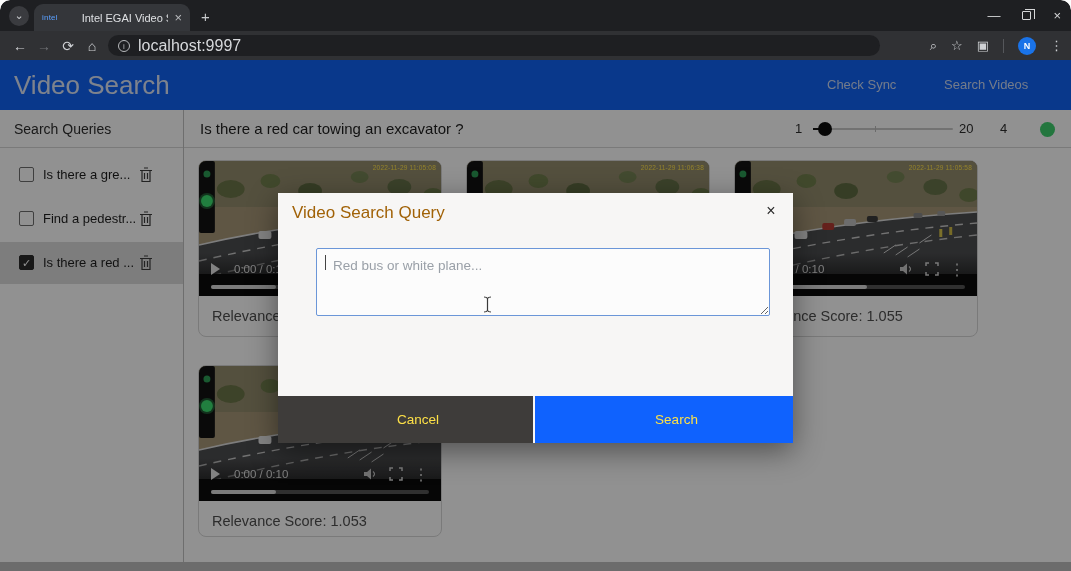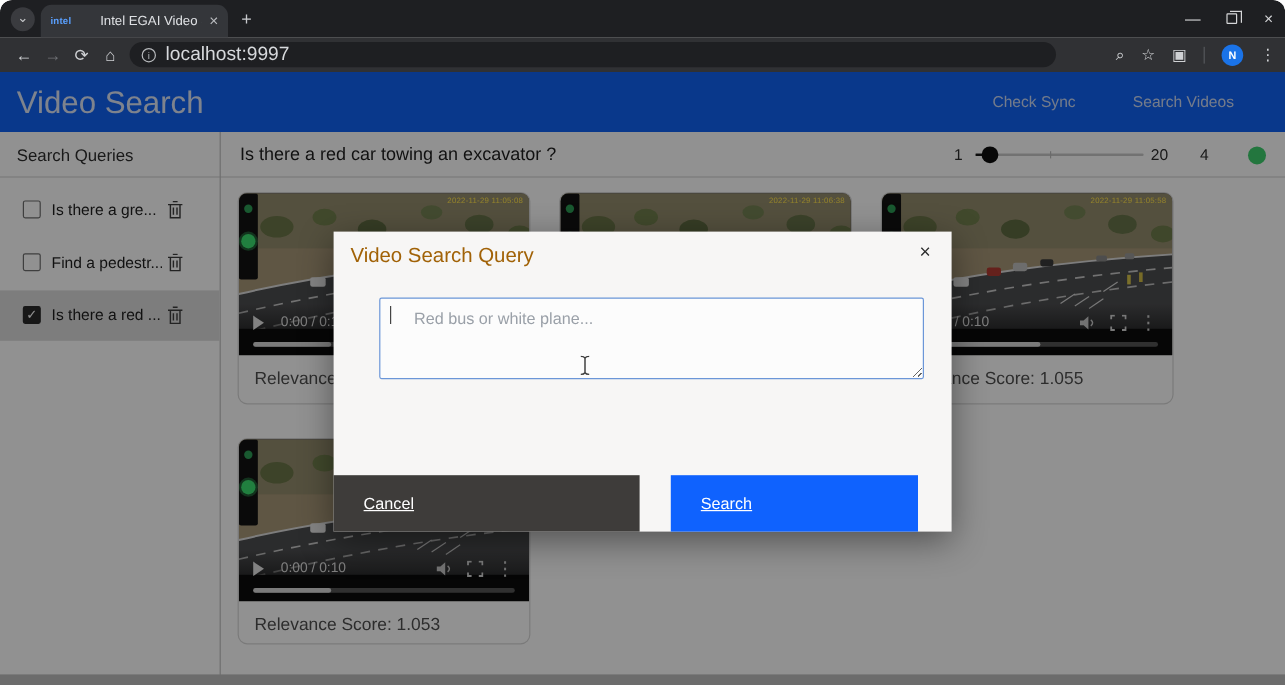--- a/index.html
+++ b/index.html
@@ -3,21 +3,21 @@
 <meta charset="utf-8">
 <style>
   * { margin:0; padding:0; box-sizing:border-box; }
   html,body { width:1071px; height:571px; background:#fdfdfd; font-family:"Liberation Sans", sans-serif; }
   .screen { position:relative; width:1071px; height:571px; overflow:hidden; border-radius:10px 10px 0 0; }
 
   
   .tabstrip { position:absolute; left:0; top:0; width:1071px; height:31px; background:#1e1f22; border-radius:10px 10px 0 0; }
   .tab-search-btn { position:absolute; left:9px; top:6px; width:20px; height:20px; border-radius:50%; background:#3a3b3f; color:#c8cacd; font-size:11px; text-align:center; line-height:18px; }
   .tab { position:absolute; left:34px; top:4px; width:156px; height:27px; background:#34363a; border-radius:9px 9px 0 0; display:flex; align-items:center; padding:0 8px; }
-  .tab-favicon { color:#5aa0ff; font-size:8px; font-weight:bold; margin-right:24px; letter-spacing:0.2px; }
+  .tab-favicon { color:#5aa0ff; font-size:8px; font-weight:normal; margin-right:24px; letter-spacing:0.2px; }
   .tab-title { color:#dfe1e4; font-size:11px; white-space:nowrap; overflow:hidden; flex:1; }
   .tab-close { color:#b9bbbe; font-size:13px; margin-left:6px; }
   .newtab-btn { position:absolute; left:201px; top:8px; color:#c8cacd; font-size:15px; }
   .win-controls { position:absolute; right:10px; top:0; height:31px; display:flex; align-items:center; gap:22px; color:#d6d7d9; }
   .win-min { font-size:13px; }
   .win-restore { width:9px; height:9px; border:1px solid #d6d7d9; border-radius:1px; position:relative; }
   .win-restore::before { content:""; position:absolute; left:2px; top:-3px; width:9px; height:9px; border-top:1px solid #d6d7d9; border-right:1px solid #d6d7d9; }
   .win-close { font-size:13px; }
 
   .toolbar { position:absolute; left:0; top:31px; width:1071px; height:29px; background:#303134; display:flex; align-items:center; }
@@ -75,26 +75,26 @@
   .vbar-fill { height:4px; border-radius:2px; background:#d9d9d9; }
   .score { height:41px; line-height:41px; padding-left:13px; font-size:14.5px; color:#4f4f4f; white-space:nowrap; }
 
   .bottom-strip { position:absolute; left:0; top:502px; width:1071px; height:9px; background:#bfbfbf; }
 
   
   .backdrop { position:absolute; inset:0; background:rgba(0,0,0,0.43); z-index:40; }
   .modal { position:absolute; left:278px; top:133px; width:515px; height:250px; background:#f7f6f5; box-shadow:0 8px 28px rgba(0,0,0,0.45); z-index:50; }
   .modal-title { position:absolute; left:14px; top:10px; font-size:17px; color:#a16207; }
   .modal-close { position:absolute; right:10px; top:6px; width:24px; height:24px; background:none; border:none; font-size:16px; color:#2b2b2b; }
-  .modal-textarea { position:absolute; left:38px; top:55px; width:454px; height:68px; border:1.5px solid #6b96d8; border-radius:2px; background:#fcfcfc; padding:9px 28px; font-family:inherit; font-size:13.5px; color:#333; resize:both; }
+  .modal-textarea { position:absolute; left:38px; top:55px; width:454px; height:68px; border:1.5px solid #6b96d8; border-radius:2px; background:#fcfcfc; padding:9px 16px; font-family:inherit; font-size:13.5px; color:#333; resize:both; }
   .modal-textarea::placeholder { color:#9aa0a8; }
   .caret { position:absolute; left:47px; top:62px; width:1px; height:15px; background:#444; }
-  .modal-btn { position:absolute; top:203px; height:47px; border:none; text-align:left; padding-left:25px; font-size:13.5px; color:#ffffff; font-family:inherit;text-decoration:underline; }
+  .modal-btn { position:absolute; top:203px; height:47px; border:none; text-align:center; padding-left:25px; font-size:13.5px; color:#fde047; font-family:inherit; }
   .btn-cancel { left:0; width:255px; background:#3e3c3a; }
-  .btn-search { left:257px; width:206px; background:#0f62fe;margin-left:24px; }
+  .btn-search { left:257px; width:258px; background:#0f62fe; }
 
   .ibeam { position:absolute; left:483px; top:236px; width:9px; height:17px; z-index:60; }
 </style>
 </head>
 <body>
 
 <svg width="0" height="0" style="position:absolute">
   <defs>
     <linearGradient id="fade" x1="0" y1="0" x2="0" y2="1">
       <stop offset="0" stop-color="#0a0a0a" stop-opacity="0"></stop>

